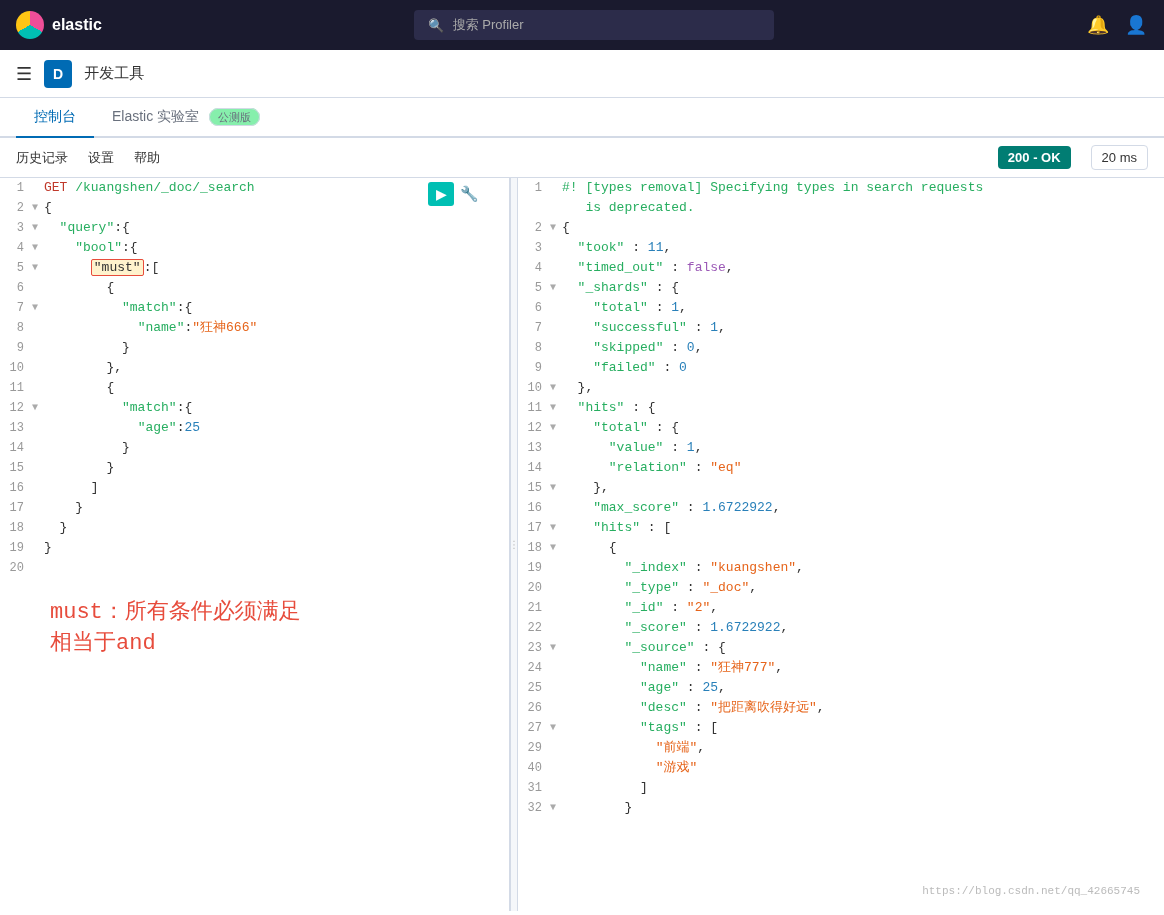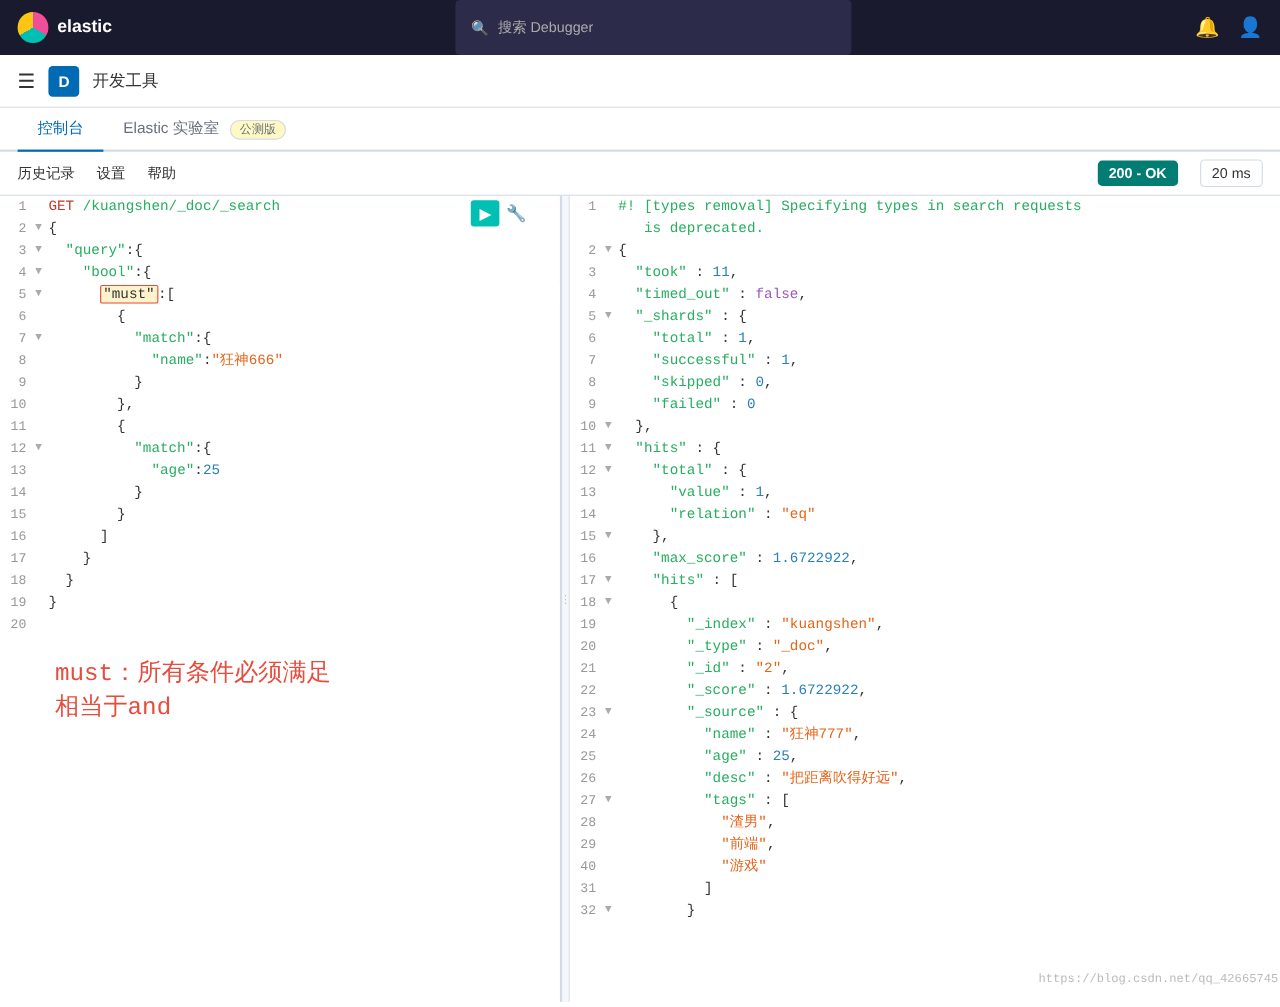--- a/index.html
+++ b/index.html
@@ -3,20 +3,21 @@
   <meta charset="utf-8">
   <style>
     * { margin: 0; padding: 0; box-sizing: border-box; }
     body { font-family: 'Segoe UI', Arial, sans-serif; background: #fff; color: #333; font-size: 13px; }
 
     
     .top-nav {
       background: #1a1a2e;
       height: 50px;
       display: flex;
+      align-items: center;
       padding: 0 16px;
       justify-content: space-between;
     }
     .top-nav-left { display: flex; align-items: center; gap: 10px; }
     .elastic-logo { display: flex; align-items: center; gap: 8px; color: #fff; font-size: 16px; font-weight: 600; }
     .logo-icon {
       width: 28px; height: 28px;
       background: conic-gradient(#f04e98 0deg 120deg, #00bfb3 120deg 240deg, #fec514 240deg 360deg);
       border-radius: 50%;
     }
@@ -63,21 +64,21 @@
       padding: 10px 18px;
       font-size: 14px;
       cursor: pointer;
       color: #69707d;
       border-bottom: 2px solid transparent;
       margin-bottom: -2px;
       white-space: nowrap;
     }
     .tab.active { color: #006bb4; border-bottom-color: #006bb4; font-weight: 500; }
     .beta-badge {
-      background: #fef9c3;
+      background: #86efac;
       border: 1px solid #d3dae6;
       border-radius: 10px;
       padding: 2px 8px;
       font-size: 11px;
       color: #69707d;
       margin-left: 6px;
     }
 
     
     .toolbar {
@@ -227,21 +228,21 @@
 
 <div class="top-nav">
   <div class="top-nav-left">
     <div class="elastic-logo">
       <div class="logo-icon"></div>
       <span>elastic</span>
     </div>
   </div>
   <div class="search-bar">
     <span>🔍</span>
-    <span>搜索 Debugger</span>
+    <span>搜索 Profiler</span>
   </div>
   <div class="top-nav-right">
     <span class="nav-icon">🔔</span>
     <span class="nav-icon">👤</span>
   </div>
 </div>
 
 <div class="dev-header">
   <span class="hamburger">☰</span>
   <div class="dev-badge">D</div>
@@ -569,25 +570,20 @@
         <span class="fold-arrow"> </span>
         <span class="code-content">          <span style="color:#27ae60">"desc"</span> : <span style="color:#e6641a">"把距离吹得好远"</span>,</span>
       </div>
 
       <div class="code-line">
         <span class="line-num">27</span>
         <span class="fold-arrow">▼</span>
         <span class="code-content">          <span style="color:#27ae60">"tags"</span> : [</span>
       </div>
 
-      <div class="code-line">
-        <span class="line-num">28</span>
-        <span class="fold-arrow"> </span>
-        <span class="code-content">            <span style="color:#e6641a">"渣男"</span>,</span>
-      </div>
 
       <div class="code-line">
         <span class="line-num">29</span>
         <span class="fold-arrow"> </span>
         <span class="code-content">            <span style="color:#e6641a">"前端"</span>,</span>
       </div>
 
       <div class="code-line">
         <span class="line-num">40</span>
         <span class="fold-arrow"> </span>
@@ -599,18 +595,18 @@
         <span class="fold-arrow"> </span>
         <span class="code-content">          ]</span>
       </div>
 
       <div class="code-line">
         <span class="line-num">32</span>
         <span class="fold-arrow">▼</span>
         <span class="code-content">        }</span>
       </div>
 
-      <div style="position:absolute; bottom:10px; right:2px; color:#bbb; font-size:11px;">https://blog.csdn.net/qq_42665745</div>
+      <div style="position:absolute; bottom:10px; right:24px; color:#bbb; font-size:11px;">https://blog.csdn.net/qq_42665745</div>
 
     </div>
   </div>
 
 </div>
 
 </body></html>

